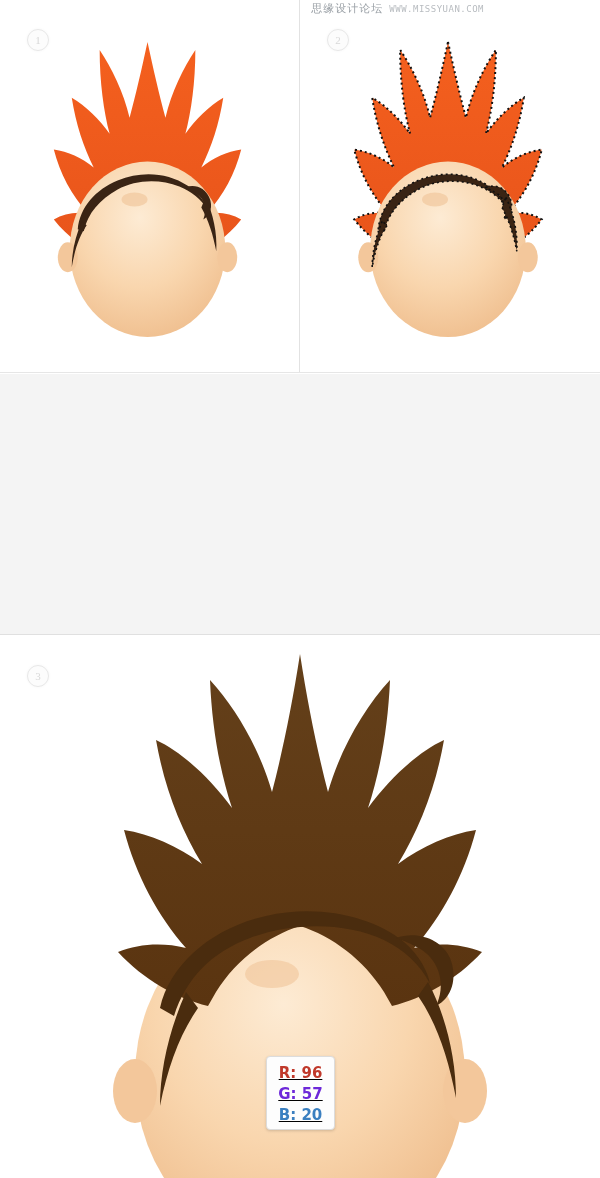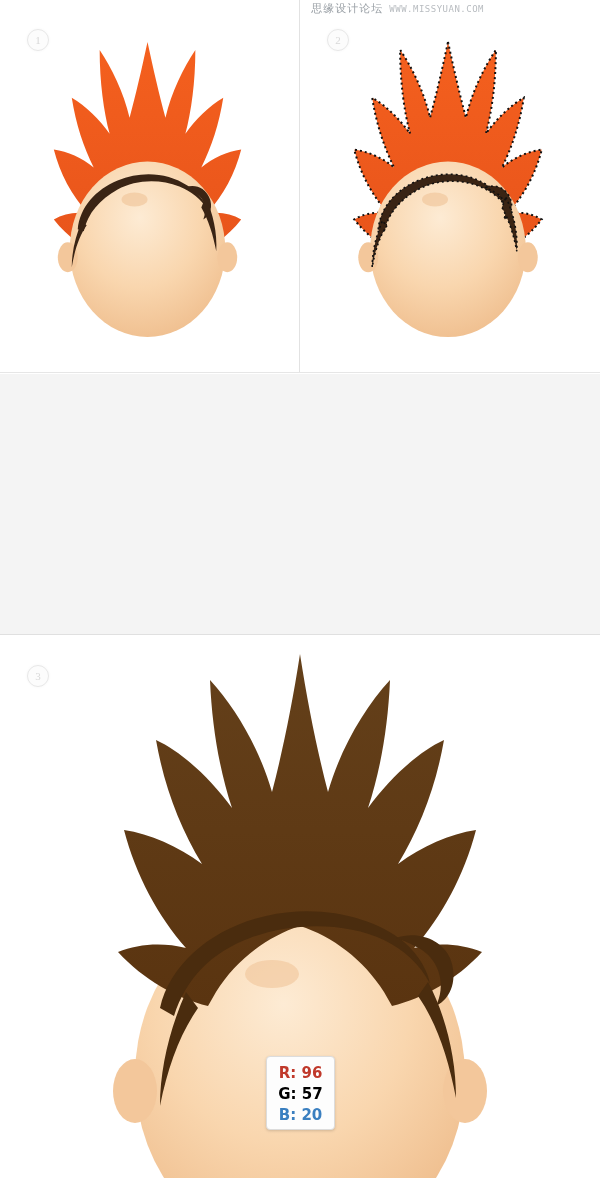--- a/index.html
+++ b/index.html
@@ -274,30 +274,31 @@
     left: 266px; top: 1056px;
     width: 69px; height: 74px;
     background: #fdfdfd;
     border: 1px solid #dcdcdc;
     border-radius: 4px;
     box-shadow: 0 1px 3px rgba(0,0,0,0.16);
     display: flex; flex-direction: column;
     align-items: center; justify-content: center;
     z-index: 20;
     padding-top: 2px;
+    text-decoration: underline;
   }
   .rgb-line {
     font-family: "DejaVu Sans", sans-serif;
     font-size: 15px;
     font-weight: bold;
     line-height: 21px;
     letter-spacing: 0px;
   }
   .rgb-r { color: #c0392b; }
-  .rgb-g { color: #000000; }
+  .rgb-g { color: #6d28d9; }
   .rgb-b { color: #3a7fc0; }
 </style>
 </head>
 <body>
 
 <div id="page">
 
   <div class="watermark">
     <span class="wm-cn">思缘设计论坛</span>
     <span class="wm-url">WWW.MISSYUAN.COM</span>

